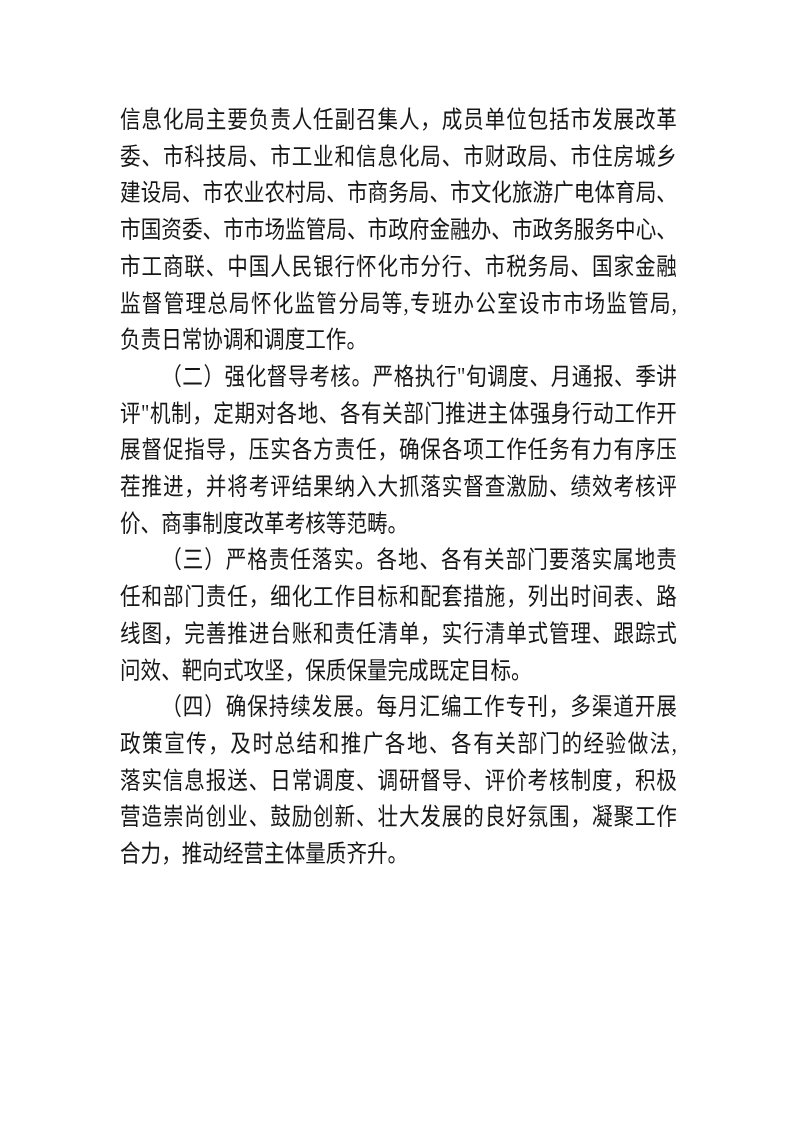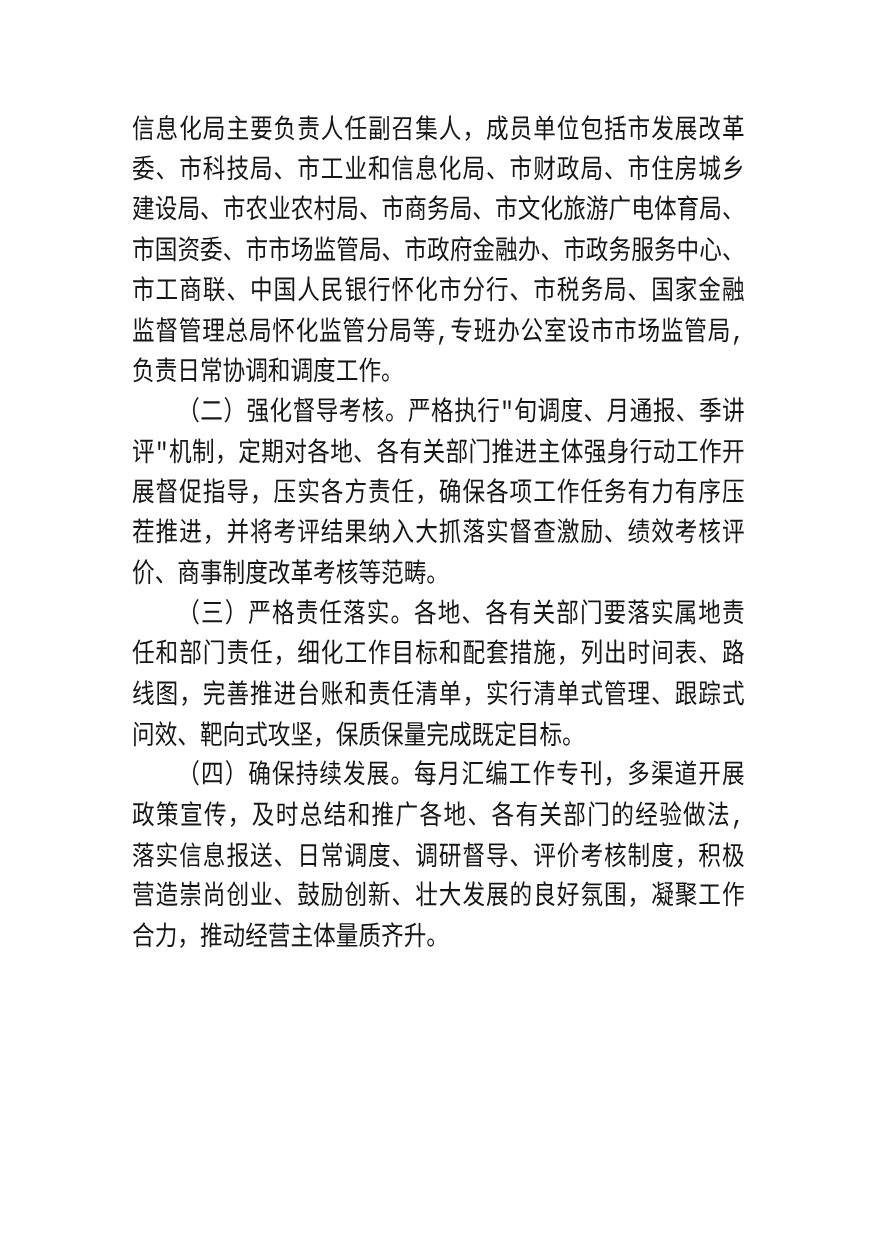--- a/index.html
+++ b/index.html
@@ -7,21 +7,21 @@
     padding: 0;
     background: #ffffff;
   }
   .page {
     position: relative;
     width: 793px;
     height: 1122px;
     background: #ffffff;
     overflow: hidden;
     margin: 0 auto;
-    font-family: Liberation Mono, monospace;
+    font-family: Liberation Serif, serif;
   }
   .textblock {
     position: absolute;
     left: 120px;
     top: 102px;
     width: 663px;
     transform: scaleX(0.84);
     transform-origin: left top;
     font-size: 24.5px;
     line-height: 36.7px;

